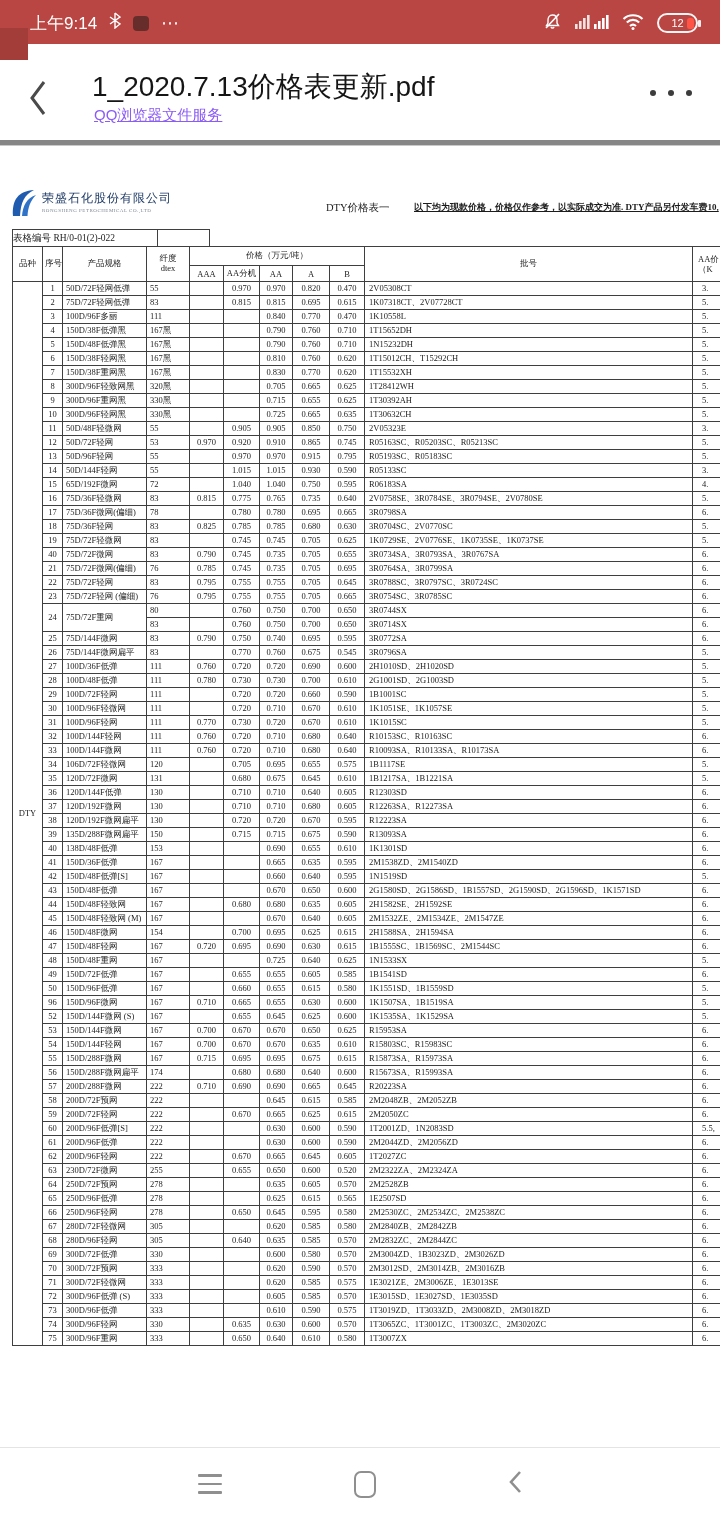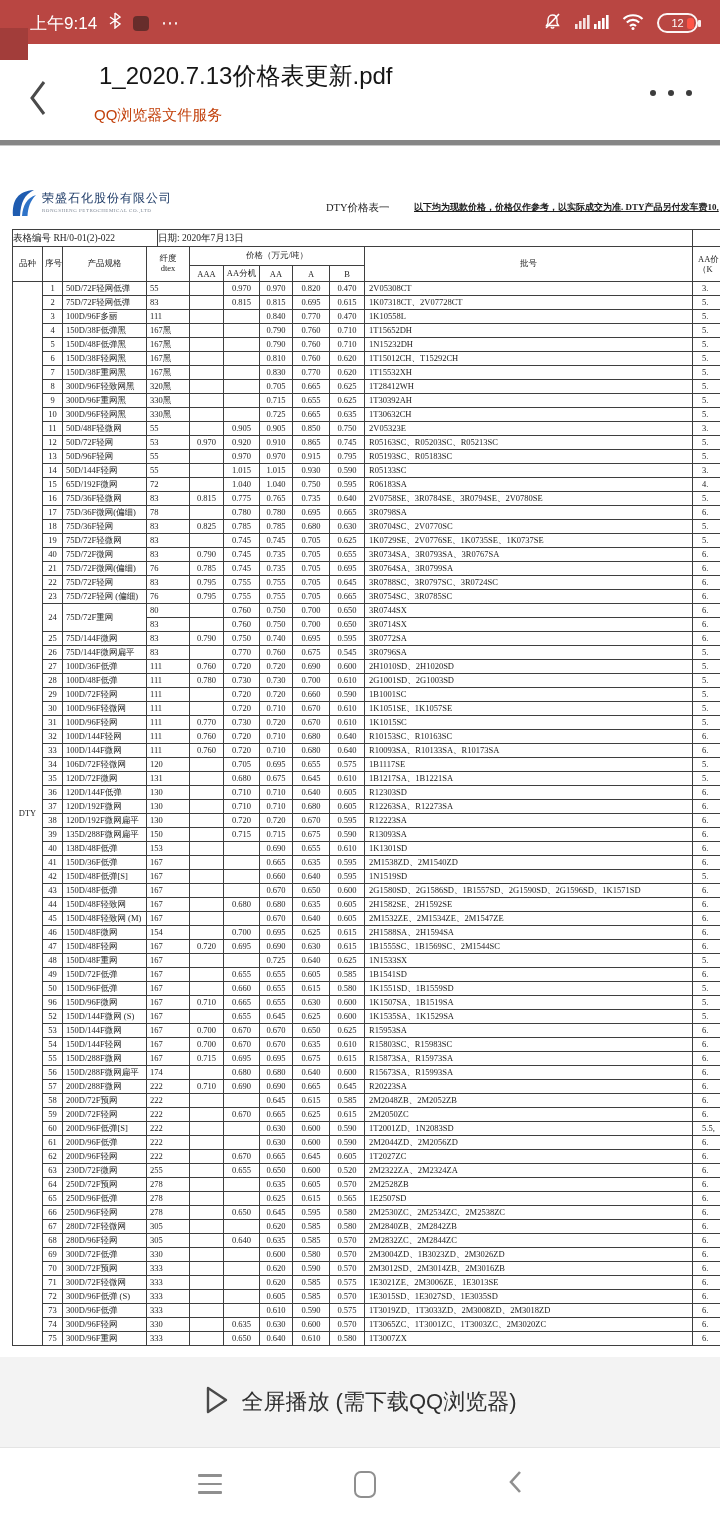--- a/index.html
+++ b/index.html
@@ -15,22 +15,22 @@
   .chat-bubble{width:16px;height:15px;background:#5f2b29;border-radius:4px;position:relative;opacity:.9}
   .chat-bubble:after{content:"";position:absolute;left:2px;bottom:-4px;border:4px solid transparent;border-top-color:#5f2b29;}
   .battery{position:relative;width:41px;height:20px;border:2px solid rgba(255,255,255,.95);border-radius:10px;
            display:flex;align-items:center;justify-content:center;font-size:11px;color:#fff;}
   .battery .cap{position:absolute;right:2px;top:2.5px;width:7px;height:11px;background:#ff5446;border-radius:2.5px;}
   .battery .nub{position:absolute;right:-5px;top:5px;width:3px;height:7px;background:rgba(255,255,255,.9);border-radius:1px;}
   .corner-shade{position:absolute;left:0;top:28px;width:28px;height:32px;background:#a23d3a;}
   
   .app-header{position:absolute;top:60px;left:0;width:720px;height:80px;background:#fff;}
   .back-btn{position:absolute;left:28px;top:18px;}
-  .hdr-title{position:absolute;left:92px;top:0;width:540px;font-size:24px;color:#151515;white-space:nowrap;overflow:hidden;margin-left:7px;}
-  .hdr-sub{position:absolute;left:94px;top:46px;font-size:15px;color:#c2410c;}
+  .hdr-title{position:absolute;left:92px;top:8px;width:540px;font-size:28px;color:#151515;white-space:nowrap;overflow:hidden;}
+  .hdr-sub{position:absolute;left:94px;top:46px;font-size:15px;color:#8b5cf6;text-decoration:underline;}
   .more-btn{position:absolute;right:28px;top:30px;display:flex;gap:12px;}
   .more-btn i{width:6px;height:6px;border-radius:50%;background:#3c3c3c;}
   .hdr-strip{position:absolute;top:140px;left:0;width:720px;height:6px;background:#868686;border-bottom:1px solid #c9c9c9;}
   
   .pdf-page{position:absolute;top:146px;left:0;width:720px;height:1211px;background:#fff;overflow:hidden;
             font-family:"Liberation Serif",serif;color:#1c1c1c;}
   .logo-mark{position:absolute;left:10px;top:42px;}
   .company{position:absolute;left:42px;top:44px;color:#1d3a66;font-weight:normal;font-size:12px;letter-spacing:1px;white-space:nowrap;}
   .company-en{position:absolute;left:42px;top:62px;color:#7d8694;font-size:5px;letter-spacing:.5px;white-space:nowrap;}
   .sheet-label{position:absolute;left:326px;top:55px;font-size:10.5px;font-weight:normal;white-space:nowrap;}
@@ -140,21 +140,20 @@
           <path d="M12 28 C13 17 17 10 26 7 C20 13 18 20 17.5 28 Z" fill="#2e73c8"></path>
         </svg>
     </span>
     <div class="company">荣盛石化股份有限公司</div>
     <div class="company-en">RONGSHENG PETROCHEMICAL CO.,LTD</div>
     <div class="sheet-label">DTY价格表一</div>
     <div class="notice">以下均为现款价格，价格仅作参考，以实际成交为准. DTY产品另付发车费10,</div>
 
     <div class="meta-row">
       <div class="meta-a">表格编号 RH/0-01(2)-022</div>
-      <div class="meta-b">日期: 2020年7月13日</div>
       <div class="meta-c"></div>
     </div>
 
     <table class="t">
       <colgroup>
         <col style="width:30px">
           <col style="width:20px">
           <col style="width:84px">
           <col style="width:43px">
         <col style="width:34px">
@@ -1098,28 +1097,20 @@
             <td class="c-p">0.640</td>
             <td class="c-p">0.610</td>
             <td class="c-p">0.580</td>
             <td class="c-batch">1T3007ZX</td>
             <td class="c-tail">6.</td>
           </tr>
         </tbody>
     </table>
   </div>
 
-  <div class="play-bar">
-    <span>
-      <svg width="26" height="30" viewBox="0 0 26 30">
-          <path d="M4 3 L22 15 L4 27 Z" fill="none" stroke="#4a4a4a" stroke-width="2.4" stroke-linejoin="round"></path>
-        </svg>
-    </span>
-    <span class="play-label">全屏播放 (需下载QQ浏览器)</span>
-  </div>
 
   <div class="nav-bar">
     <span class="menu-icon">
         <i></i>
         <i></i>
         <i></i>
       </span>
     <span class="recents-icon"></span>
     <span>
       <svg width="14" height="24" viewBox="0 0 14 24">

